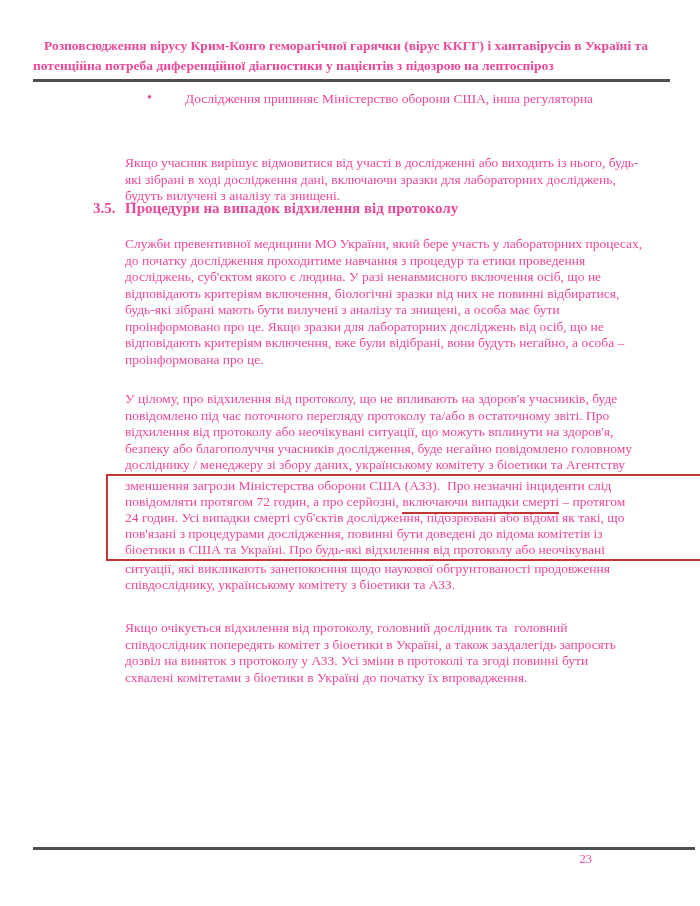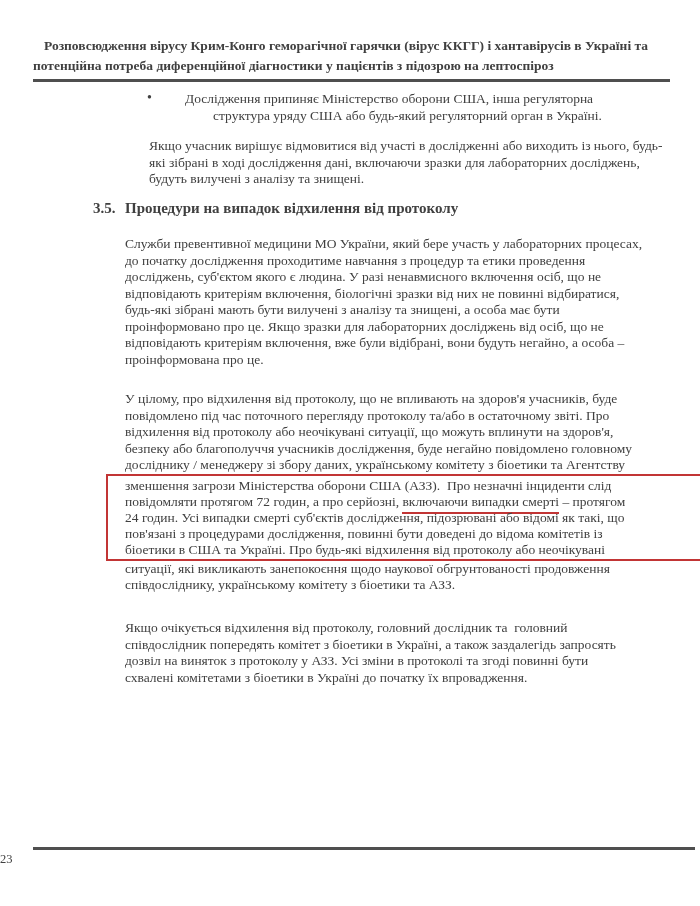--- a/index.html
+++ b/index.html
@@ -1,21 +1,21 @@
 <!DOCTYPE html>
 <html><head>
 <meta charset="utf-8">
 <style>
   html,body { margin:0; padding:0; background:#ffffff; }
   .page {
     position:relative;
     width:700px; height:906px;
     background:#ffffff;
     font-family:"Liberation Serif", serif;
-    color:#404040;
+    color:#ec4899;
     overflow:hidden;
   }
   
   .header {
     position:absolute; left:33px; top:36px; width:637px;
     font-size:13.5px; font-weight:bold; line-height:20px;
     padding-bottom:3px;
     border-bottom:3px solid #4f4f4f;
   }
   .header .hline { white-space:pre; }
@@ -40,39 +40,38 @@
     border:2px solid #c23535;
     padding:2px 4px 1px 17px;
     line-height:16px;
   }
   .red-underline {
     border-bottom:2px solid #c23535;
     padding-bottom:3px;
   }
   
   .footer-rule { position:absolute; left:33px; top:847px; width:662px; height:3px; background:#4f4f4f; }
-  .page-number { position:absolute; left:0; top:852px; width:592px; text-align:left; font-size:12.5px; }
+  .page-number { position:absolute; left:0; top:852px; width:592px; text-align:right; font-size:12.5px; }
 </style>
 </head>
 <body>
 
 <div class="page">
 
   <div class="header">
     <div class="hline hline1">Розповсюдження вірусу Крим-Конго геморагічної гарячки (вірус ККГГ) і хантавірусів в Україні та</div>
     <div class="hline">потенційна потреба диференційної діагностики у пацієнтів з підозрою на лептоспіроз</div>
   </div>
 
   <div class="block bullet-block" style="top:91px;">
     <span class="bullet-marker">•</span>
     <div class="line bullet-line1">Дослідження припиняє Міністерство оборони США, інша регуляторна</div>
-    <div class="line bullet-line2">структура уряду США або будь-який регуляторний орган в Україні.</div>
   </div>
 
-  <div class="block" style="top:138px;margin-left:24px;">
+  <div class="block" style="top:155px;">
     <div class="line">Якщо учасник вирішує відмовитися від участі в дослідженні або виходить із нього, будь-</div>
     <div class="line">які зібрані в ході дослідження дані, включаючи зразки для лабораторних досліджень,</div>
     <div class="line">будуть вилучені з аналізу та знищені.</div>
   </div>
 
   <div class="block heading" style="top:199px;">
     <span class="sec-num">3.5.</span>
     <span>Процедури на випадок відхилення від протоколу</span>
   </div>
 

